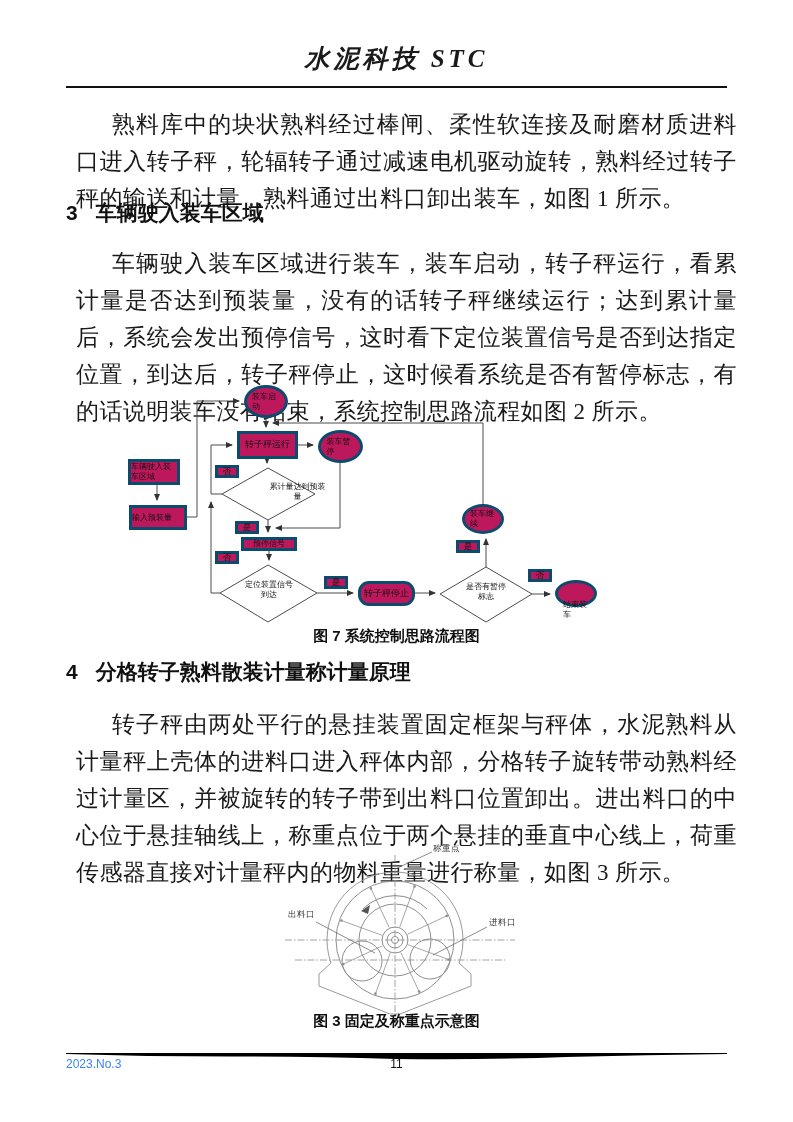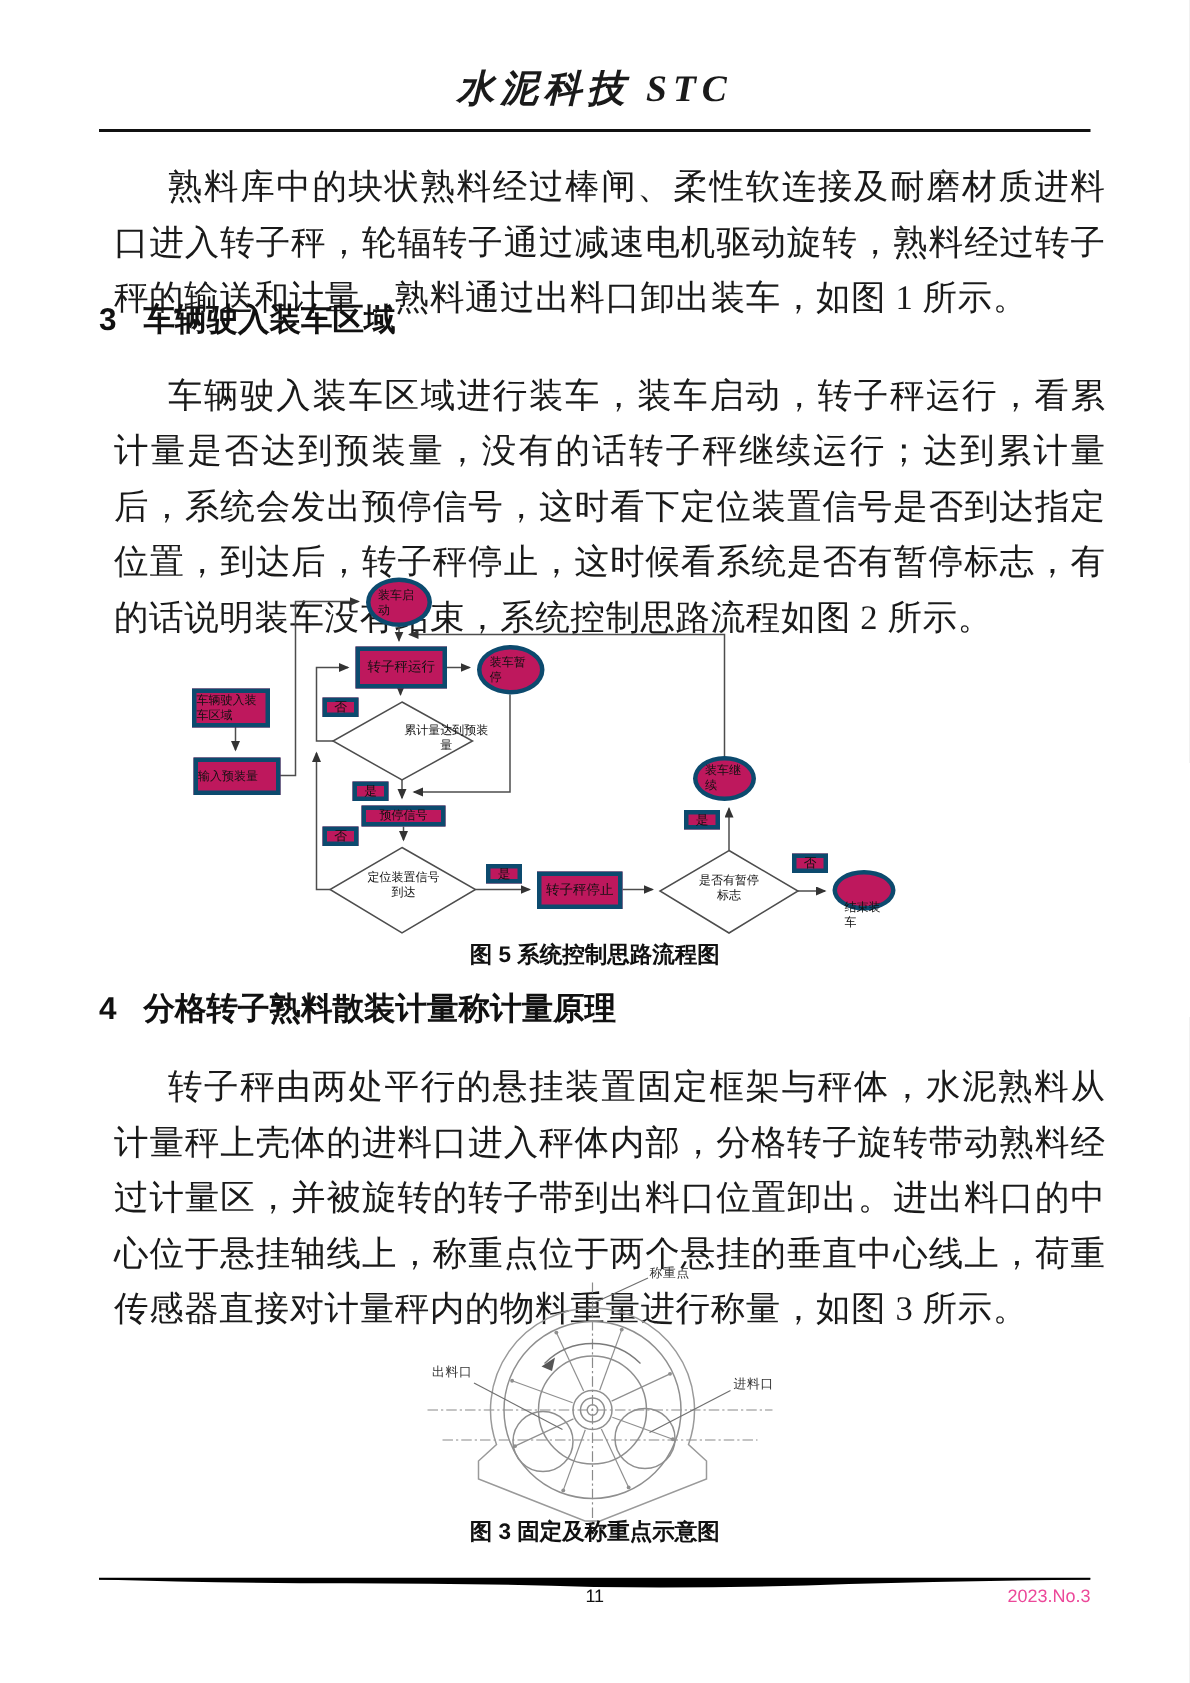--- a/index.html
+++ b/index.html
@@ -51,22 +51,22 @@
   
   .rotor-fig{top:843px;left:283px;width:235px;height:178px;}
   .rotor-label{
     position:absolute;font-family:"Liberation Sans","DejaVu Sans",sans-serif;
     font-size:8.5px;color:#333;letter-spacing:.5px;
   }
   
   .footer-rule{top:1047px;left:66px;width:661px;height:9px;}
   .footer-page{top:1057px;left:0;width:793px;text-align:center;
     font-family:"Liberation Sans","DejaVu Sans",sans-serif;font-size:12px;color:#111;}
-  .footer-issue{top:1057px;left:66px;width:661px;text-align:right;
-    font-family:"Liberation Sans","DejaVu Sans",sans-serif;font-size:12px;color:#ec4899;}
+  .footer-issue{top:1057px;left:66px;width:661px;text-align:left;
+    font-family:"Liberation Sans","DejaVu Sans",sans-serif;font-size:12px;color:#3b82f6;}
 </style>
 </head>
 <body>
 
 <div class="page">
 
   <div class="abs journal-title">水泥科技 STC</div>
   <div class="abs header-rule"></div>
 
   <div class="abs para" style="top:94px;">熟料库中的块状熟料经过棒闸、柔性软连接及耐磨材质进料口进入转子秤，轮辐转子通过减速电机驱动旋转，熟料经过转子秤的输送和计量，熟料通过出料口卸出装车，如图 1 所示。</div>
@@ -121,40 +121,40 @@
         <span>转子秤运行</span>
       </div>
     <div class="fc-node fc-oval" style="left:218px;top:48px;width:45px;height:33px;">
         <span class="wrap">装车暂停</span>
       </div>
     <div class="fc-dlabel" style="left:140px;top:100px;width:57px;margin-left:29px;">累计量达到预装量</div>
     <div class="fc-node fc-box" style="left:141px;top:155px;width:56px;height:14px;">
         <span>预停信号</span>
       </div>
     <div class="fc-dlabel" style="left:142px;top:198px;width:54px;">定位装置信号到达</div>
-    <div class="fc-node fc-box" style="left:258px;top:199px;width:57px;height:25px;font-size:9px;">
+    <div class="fc-node fc-box" style="left:258px;top:199px;width:57px;height:25px;font-size:9px;border-radius:11px;">
         <span>转子秤停止</span>
       </div>
     <div class="fc-dlabel" style="left:363px;top:200px;width:46px;">是否有暂停标志</div>
     <div class="fc-node fc-oval" style="left:362px;top:122px;width:42px;height:30px;">
         <span class="wrap" style="width:26px;">装车继续</span>
       </div>
     <div class="fc-node fc-oval" style="left:455px;top:198px;width:42px;height:27px;">
         <span class="wrap" style="width:26px;margin-top:33px;">结束装车</span>
       </div>
 
     <div class="fc-node fc-yn" style="left:115px;top:83px;width:24px;height:13px;">否</div>
     <div class="fc-node fc-yn" style="left:135px;top:139px;width:24px;height:13px;">是</div>
     <div class="fc-node fc-yn" style="left:115px;top:169px;width:24px;height:13px;">否</div>
     <div class="fc-node fc-yn" style="left:224px;top:194px;width:24px;height:13px;">是</div>
     <div class="fc-node fc-yn" style="left:356px;top:158px;width:24px;height:13px;">是</div>
     <div class="fc-node fc-yn" style="left:428px;top:187px;width:24px;height:13px;">否</div>
   </div>
 
-  <div class="abs fig-caption" style="top:627px;">图 5 系统控制思路流程图</div>
+  <div class="abs fig-caption" style="top:627px;">图 7 系统控制思路流程图</div>
 
   <div class="abs sec-head" style="top:658px;">
     <span class="sec-num">4</span><span>分格转子熟料散装计量称计量原理</span>
   </div>
 
   <div class="abs para" style="top:694px;">转子秤由两处平行的悬挂装置固定框架与秤体，水泥熟料从计量秤上壳体的进料口进入秤体内部，分格转子旋转带动熟料经过计量区，并被旋转的转子带到出料口位置卸出。进出料口的中心位于悬挂轴线上，称重点位于两个悬挂的垂直中心线上，荷重传感器直接对计量秤内的物料重量进行称量，如图 3 所示。</div>
 
   <div class="abs rotor-fig">
     <svg width="235" height="178" viewBox="0 0 235 178">
 

